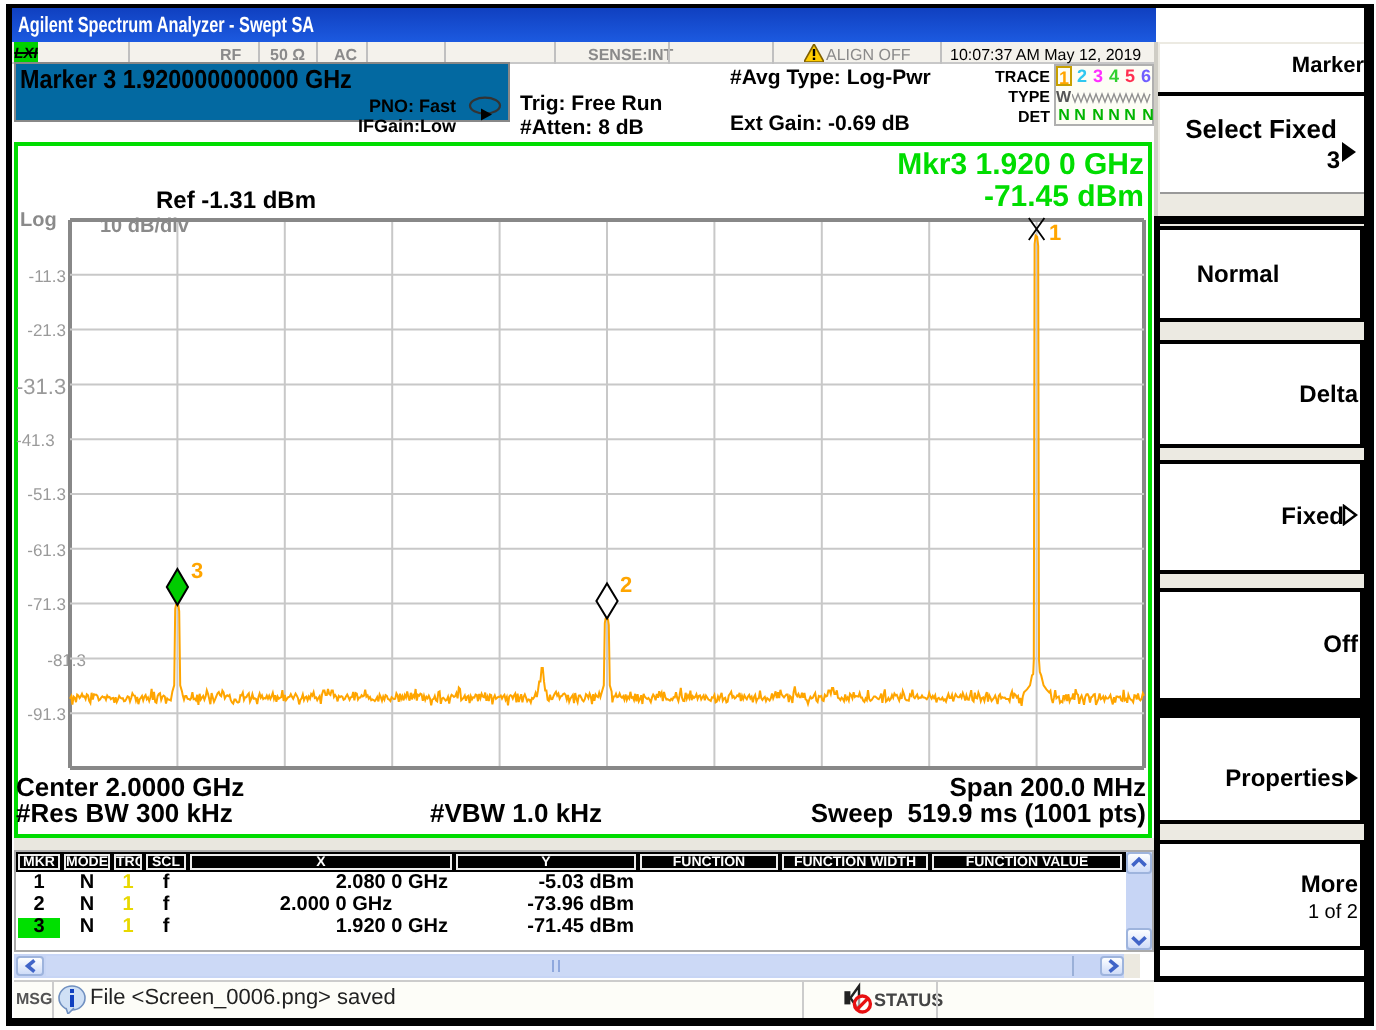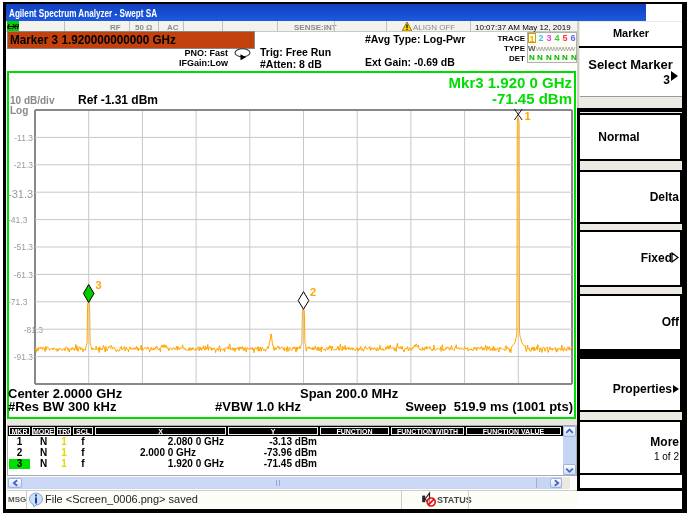--- a/index.html
+++ b/index.html
@@ -8,21 +8,21 @@
 .bold { font-weight:bold; }
 </style>
 </head>
 <body>
 
 <div class="a" style="left:3px; top:2px; width:684px; height:511px; background:#000;"></div>
 
 <div class="a" style="left:6px; top:4px; width:676px; height:505px; background:#fff;">
 </div>
 
-<div class="a" style="left:6px; top:4px; width:640px; height:17px; background:linear-gradient(#1040c0,#1c5ae0);">
+<div class="a" style="left:6px; top:4px; width:572px; height:17px; background:linear-gradient(#1040c0,#1c5ae0);">
   <div class="a bold" style="left:3px; top:3px; font-size:11px; color:#fff; transform:scaleX(0.74); transform-origin:0 0; white-space:nowrap;">Agilent Spectrum Analyzer - Swept SA</div>
 </div>
 
 <div class="a" style="left:6px; top:21px; width:571px; height:11px; background:#f4f2ec; border-bottom:1px solid #c8c8c8;">
 </div>
 <div class="a" style="left:7px; top:21px; width:12px; height:11px; background:#00d200; color:#000; font-size:7.5px; font-weight:bold; font-style:italic; text-align:center; line-height:11px; text-decoration:line-through;">LXI</div>
 <div class="a" style="left:110px; top:23px; font-size:8px; color:#8a8a8a; font-weight:bold;">RF</div>
 <div class="a" style="left:135px; top:23px; font-size:8px; color:#8a8a8a; font-weight:bold;">50 Ω</div>
 <div class="a" style="left:167px; top:23px; font-size:8px; color:#8a8a8a; font-weight:bold;">AC</div>
 <div class="a" style="left:294px; top:23px; font-size:8px; color:#8a8a8a; font-weight:bold;">SENSE:INT</div>
@@ -37,21 +37,21 @@
 <div class="a" style="left:470px; top:21px; width:1px; height:11px; background:#c0c0c0;"></div>
 
 <svg class="a" style="left:402px; top:22px;" width="10" height="9" viewBox="0 0 10 9">
     <polygon points="5,0 10,9 0,9" fill="#ffcc00" stroke="#806000" stroke-width="0.8"></polygon>
     <rect x="4.4" y="2.5" width="1.2" height="3.5" fill="#000"></rect>
     <rect x="4.4" y="6.8" width="1.2" height="1.2" fill="#000"></rect>
   </svg>
 <div class="a" style="left:413px; top:23px; font-size:8px; color:#8a8a8a;">ALIGN OFF</div>
 <div class="a" style="left:475px; top:23px; width:100px; font-size:8px; color:#000; white-space:nowrap;">10:07:37 AM May 12, 2019</div>
 
-<div class="a" style="left:7px; top:31px; width:248px; height:18px; background:#c2410c; border:1px solid #888;padding-left:15px;">
+<div class="a" style="left:7px; top:31px; width:248px; height:30px; background:#0369a1; border:1px solid #888;padding-left:15px;">
   <div class="a bold" style="left:2px; top:0px; font-size:13px; color:#000; white-space:nowrap; transform:scaleX(0.9); transform-origin:0 0;">Marker 3 1.920000000000 GHz</div>
 </div>
 
 <div class="a bold" style="left:140px; top:48px; width:88px; font-size:9px; text-align:right;">PNO: Fast</div>
 <div class="a bold" style="left:140px; top:58px; width:88px; font-size:9px; text-align:right;">IFGain:Low</div>
 <svg class="a" style="left:234px; top:48px;" width="18" height="13" viewBox="0 0 18 13">
     <ellipse cx="8.5" cy="4.8" rx="7.5" ry="4" fill="none" stroke="#333" stroke-width="1.1"></ellipse>
     <polygon points="6.5,6.2 6.5,12.2 12,9.2" fill="#000"></polygon>
   </svg>
 <div class="a bold" style="left:260px; top:46px; font-size:10.5px;">Trig: Free Run</div>
@@ -79,31 +79,31 @@
 <div class="a bold" style="left:553px; top:53px; width:8px; font-size:8px; color:#00b400; text-align:center;">N</div>
 <div class="a bold" style="left:561px; top:53px; width:8px; font-size:8px; color:#00b400; text-align:center;">N</div>
 <div class="a bold" style="left:570px; top:53px; width:8px; font-size:8px; color:#00b400; text-align:center;">N</div>
 
 <div class="a" style="left:7px; top:71px; width:569px; height:348px; border:2px solid #00dc00; background:#fff;"></div>
 <div class="a" style="left:7px; top:419px; width:570px; height:7px; background:#e9e7df;"></div>
 
 <div class="a bold" style="left:300px; top:74px; width:272px; font-size:15px; color:#00dd00; text-align:right;">Mkr3 1.920 0 GHz</div>
 <div class="a bold" style="left:300px; top:90px; width:272px; font-size:15px; color:#00dd00; text-align:right;">-71.45 dBm</div>
 
-<div class="a bold" style="left:10px; top:95px; font-size:10px; color:#8a8a8a;">10 dB/div</div>
+<div class="a bold" style="left:10px; top:108px; font-size:10px; color:#8a8a8a;padding-left:40px;">10 dB/div</div>
 <div class="a bold" style="left:10px; top:105px; font-size:10px; color:#8a8a8a;">Log</div>
 <div class="a bold" style="left:78px; top:93px; font-size:12px; color:#000;">Ref -1.31 dBm</div>
 
 <div class="a" style="left:8px; top:133px; width:25px; font-size:8.5px; color:#9a9a9a; text-align:right;">-11.3</div>
 <div class="a" style="left:8px; top:160px; width:25px; font-size:8.5px; color:#9a9a9a; text-align:right;">-21.3</div>
 <div class="a" style="left:8px; top:188px; width:25px; font-size:11px; color:#9a9a9a; text-align:right;">-31.3</div>
 <div class="a" style="left:8px; top:215px; width:25px; font-size:8.5px; color:#9a9a9a; ">-41.3</div>
 <div class="a" style="left:8px; top:242px; width:25px; font-size:8.5px; color:#9a9a9a; text-align:right;">-51.3</div>
 <div class="a" style="left:8px; top:270px; width:25px; font-size:8.5px; color:#9a9a9a; text-align:right;">-61.3</div>
-<div class="a" style="left:8px; top:297px; width:25px; font-size:8.5px; color:#9a9a9a; text-align:left;">-71.3</div>
+<div class="a" style="left:8px; top:297px; width:25px; font-size:8.5px; color:#9a9a9a; text-align:right;">-71.3</div>
 <div class="a" style="left:8px; top:325px; width:35px; font-size:8.5px; color:#9a9a9a; text-align:right;">-81.3</div>
 <div class="a" style="left:8px; top:352px; width:25px; font-size:8.5px; color:#9a9a9a; text-align:right;">-91.3</div>
 
 <svg class="a" style="left:9px; top:73px;" width="565" height="342" viewBox="0 0 565 342">
 
   <g stroke="#c8c8c8" stroke-width="1">
 
     <line x1="26.0" y1="37" x2="26.0" y2="311" stroke="#888888" stroke-width="2"></line>
     <line x1="79.7" y1="37" x2="79.7" y2="311" stroke="#c8c8c8" stroke-width="1"></line>
     <line x1="133.4" y1="37" x2="133.4" y2="311" stroke="#c8c8c8" stroke-width="1"></line>
@@ -132,42 +132,42 @@
   <polygon points="79.7,229.5 74.4,220.5 79.7,211.5 85,220.5" fill="#00cc00" stroke="#000" stroke-width="1"></polygon>
   <text x="86.5" y="216" font-size="11" font-weight="bold" fill="#ffa500" font-family="Liberation Sans, sans-serif">3</text>
   <polygon points="294.5,236.3 289.2,227.5 294.5,218.7 299.8,227.5" fill="#fff" stroke="#000" stroke-width="1"></polygon>
   <text x="301" y="223" font-size="11" font-weight="bold" fill="#ffa500" font-family="Liberation Sans, sans-serif">2</text>
   <path d="M505.4,36 L513.2,47 M513.2,36 L505.4,47" stroke="#000" stroke-width="0.9" fill="none"></path>
   <text x="515.5" y="47" font-size="11" font-weight="bold" fill="#ffa500" font-family="Liberation Sans, sans-serif">1</text>
 
 </svg>
 
 <div class="a bold" style="left:8px; top:386px; font-size:13px;">Center 2.0000 GHz</div>
-<div class="a bold" style="left:300px; top:386px; width:273px; font-size:13px; ">Span 200.0 MHz</div>
+<div class="a bold" style="left:300px; top:386px; width:273px; font-size:13px; text-align:right;">Span 200.0 MHz</div>
 <div class="a bold" style="left:8px; top:399px; font-size:13px;">#Res BW 300 kHz</div>
 <div class="a bold" style="left:215px; top:399px; font-size:13px;">#VBW 1.0 kHz</div>
 <div class="a bold" style="left:300px; top:399px; width:273px; font-size:13px; text-align:right;">Sweep&nbsp;&nbsp;519.9 ms (1001 pts)</div>
 
 <div class="a" style="left:7px; top:425px; width:570px; height:51px; background:#fff; border:1px solid #aaa;"></div>
 <div class="a" style="left:8px; top:426px; width:555px; height:10px; background:#000;"></div>
 <div class="a bold" style="left:9px; top:427px; width:21px; height:8px; font-size:7px; line-height:8px; color:#fff; text-align:center; overflow:hidden; border:1px solid #eee; background:#000;">MKR</div>
 <div class="a bold" style="left:32px; top:427px; width:23px; height:8px; font-size:7px; line-height:8px; color:#fff; text-align:center; overflow:hidden; border:1px solid #eee; background:#000;">MODE</div>
 <div class="a bold" style="left:57px; top:427px; width:14px; height:8px; font-size:7px; line-height:8px; color:#fff; text-align:center; overflow:hidden; border:1px solid #eee; background:#000;">TRC</div>
 <div class="a bold" style="left:73px; top:427px; width:20px; height:8px; font-size:7px; line-height:8px; color:#fff; text-align:center; overflow:hidden; border:1px solid #eee; background:#000;">SCL</div>
 <div class="a bold" style="left:95px; top:427px; width:131px; height:8px; font-size:7px; line-height:8px; color:#fff; text-align:center; overflow:hidden; border:1px solid #eee; background:#000;">X</div>
 <div class="a bold" style="left:228px; top:427px; width:90px; height:8px; font-size:7px; line-height:8px; color:#fff; text-align:center; overflow:hidden; border:1px solid #eee; background:#000;">Y</div>
 <div class="a bold" style="left:320px; top:427px; width:69px; height:8px; font-size:7px; line-height:8px; color:#fff; text-align:center; overflow:hidden; border:1px solid #eee; background:#000;">FUNCTION</div>
 <div class="a bold" style="left:391px; top:427px; width:73px; height:8px; font-size:7px; line-height:8px; color:#fff; text-align:center; overflow:hidden; border:1px solid #eee; background:#000;">FUNCTION WIDTH</div>
 <div class="a bold" style="left:466px; top:427px; width:95px; height:8px; font-size:7px; line-height:8px; color:#fff; text-align:center; overflow:hidden; border:1px solid #eee; background:#000;">FUNCTION VALUE</div>
 <div class="a bold" style="left:9px; top:437px; width:21px; height:10px; font-size:10px; text-align:center; line-height:10px; ">1</div>
 <div class="a bold" style="left:33px; top:437px; width:21px; font-size:10px; text-align:center; line-height:10px;">N</div>
 <div class="a bold" style="left:57px; top:437px; width:14px; font-size:10px; text-align:center; line-height:10px; color:#e8d800;">1</div>
 <div class="a bold" style="left:74px; top:437px; width:18px; font-size:10px; text-align:center; line-height:10px;">f</div>
 <div class="a bold" style="left:94px; top:437px; width:130px; font-size:10px; text-align:right; line-height:10px;">2.080 0 GHz</div>
-<div class="a bold" style="left:227px; top:437px; width:90px; font-size:10px; text-align:right; line-height:10px;">-3.13 dBm</div>
+<div class="a bold" style="left:227px; top:437px; width:90px; font-size:10px; text-align:right; line-height:10px;">-5.03 dBm</div>
 <div class="a bold" style="left:9px; top:447.8px; width:21px; height:10px; font-size:10px; text-align:center; line-height:10px; ">2</div>
 <div class="a bold" style="left:33px; top:447.8px; width:21px; font-size:10px; text-align:center; line-height:10px;">N</div>
 <div class="a bold" style="left:57px; top:447.8px; width:14px; font-size:10px; text-align:center; line-height:10px; color:#e8d800;">1</div>
 <div class="a bold" style="left:74px; top:447.8px; width:18px; font-size:10px; text-align:center; line-height:10px;">f</div>
 <div class="a bold" style="left:103px; top:447.8px; width:130px; font-size:10px; text-align:center; line-height:10px;">2.000 0 GHz</div>
 <div class="a bold" style="left:227px; top:447.8px; width:90px; font-size:10px; text-align:right; line-height:10px;">-73.96 dBm</div>
 <div class="a bold" style="left:9px; top:458.6px; width:21px; height:10px; font-size:10px; text-align:center; line-height:10px; background:#00e000;">3</div>
 <div class="a bold" style="left:33px; top:458.6px; width:21px; font-size:10px; text-align:center; line-height:10px;">N</div>
 <div class="a bold" style="left:57px; top:458.6px; width:14px; font-size:10px; text-align:center; line-height:10px; color:#e8d800;">1</div>
 <div class="a bold" style="left:74px; top:458.6px; width:18px; font-size:10px; text-align:center; line-height:10px;">f</div>
@@ -180,24 +180,24 @@
   </svg>
 <div class="a" style="left:563px; top:464px; width:13px; height:11px; background:linear-gradient(#fdfeff,#cfdcf8); border:1px solid #9eb4dd; border-radius:2px;"></div>
 <svg class="a" style="left:565px; top:467px;" width="9" height="7" viewBox="0 0 9 7">
     <path d="M1.2,1.6 L4.5,4.8 L7.8,1.6" fill="none" stroke="#4064c8" stroke-width="1.8"></path>
   </svg>
 
 <div class="a" style="left:577px; top:21px; width:105px; height:470px; background:#eceae2;"></div>
 <div class="a" style="left:577px; top:21px; width:2px; height:87px; background:#cfcdc5;"></div>
 <div class="a" style="left:577px; top:108px; width:3px; height:382px; background:#000;"></div>
 <div class="a" style="left:580px; top:22px; width:102px; height:25px; background:#fff;"></div>
-<div class="a bold" style="left:580px; top:27px; width:102px; font-size:11px; text-align:center;">Marker</div>
+<div class="a bold" style="left:580px; top:27px; width:102px; font-size:11px; text-align:right;">Marker</div>
 <div class="a" style="left:579px; top:46px; width:103px; height:2px; background:#000;"></div>
 <div class="a" style="left:580px; top:48px; width:102px; height:49px; background:#fff; border-bottom:1px solid #999;"></div>
-<div class="a bold" style="left:580px; top:57px; width:101px; font-size:13px; text-align:center;">Select Marker</div>
+<div class="a bold" style="left:580px; top:57px; width:101px; font-size:13px; text-align:center;">Select Fixed</div>
 <div class="a" style="left:671px; top:71px; width:0; height:0; border-left:7px solid #000; border-top:5px solid transparent; border-bottom:5px solid transparent;"></div>
 <div class="a bold" style="left:580px; top:73px; width:90px; font-size:12px; text-align:right;">3</div>
 <div class="a" style="left:577px; top:108px; width:107px; height:4px; background:#000;"></div>
 <div class="a" style="left:580px; top:113px; width:102px; height:48px; background:#fff; border-top:2px solid #000; border-bottom:2px solid #000; border-right:2px solid #000;"></div>
 <div class="a bold" style="left:580px; top:130px; width:78px; font-size:12px; text-align:center;">Normal</div>
 <div class="a" style="left:580px; top:170px; width:102px; height:54px; background:#fff; border-top:2px solid #000; border-bottom:2px solid #000; border-right:2px solid #000;"></div>
 <div class="a bold" style="left:580px; top:190px; width:99px; font-size:12px; text-align:right;">Delta</div>
 <div class="a" style="left:580px; top:230px; width:102px; height:57px; background:#fff; border-top:2px solid #000; border-bottom:2px solid #000; border-right:2px solid #000;"></div>
 <div class="a bold" style="left:580px; top:251px; width:92px; font-size:12px; text-align:right;">Fixed</div>
 <svg class="a" style="left:671px; top:252px;" width="8" height="11" viewBox="0 0 8 11">

